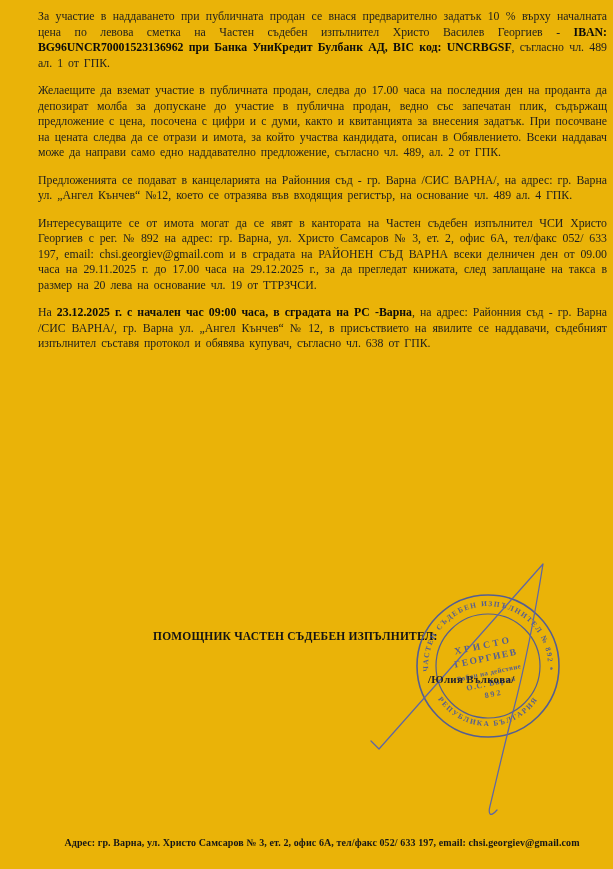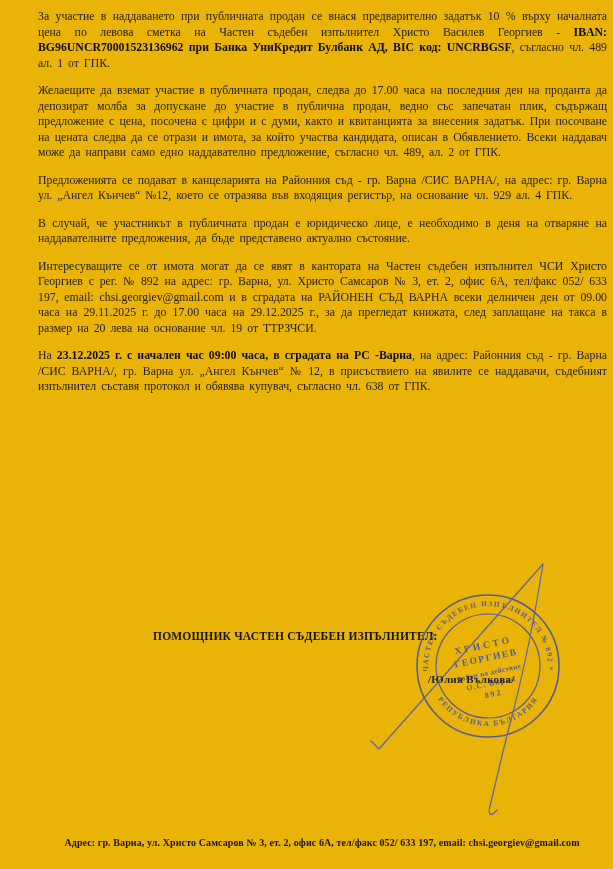--- a/index.html
+++ b/index.html
@@ -50,25 +50,24 @@
 </head>
 <body>
 
 <div class="page">
 
   <div class="content">
     <p><span>За участие в наддаването при публичната продан се внася предварително задатък 10 % върху началната цена по левова сметка на Частен съдебен изпълнител Христо Василев Георгиев - </span><b>IBAN: BG96UNCR70001523136962 при Банка УниКредит Булбанк АД, BIC код: UNCRBGSF</b><span>, съгласно чл. 489 ал. 1 от ГПК.</span></p>
 
     <p>Желаещите да вземат участие в публичната продан, следва до 17.00 часа на последния ден на проданта да депозират молба за допускане до участие в публична продан, ведно със запечатан плик, съдържащ предложение с цена, посочена с цифри и с думи, както и квитанцията за внесения задатък. При посочване на цената следва да се отрази и имота, за който участва кандидата, описан в Обявлението. Всеки наддавач може да направи само едно наддавателно предложение, съгласно чл. 489, ал. 2 от ГПК.</p>
 
-    <p>Предложенията се подават в канцеларията на Районния съд - гр. Варна /СИС ВАРНА/, на адрес: гр. Варна ул. „Ангел Кънчев“ №12, което се отразява във входящия регистър, на основание чл. 929 ал. 4 ГПК.</p>
+    <p>Предложенията се подават в канцеларията на Районния съд - гр. Варна /СИС ВАРНА/, на адрес: гр. Варна ул. „Ангел Кънчев“ №12, което се отразява във входящия регистър, на основание чл. 489 ал. 4 ГПК.</p>
 
 
 
-    <p>В случай, че участникът в публичната продан е юридическо лице, е необходимо в деня на отваряне на наддавателните предложения, да бъде представено актуално състояние.</p>
 
     <p>Интересуващите се от имота могат да се явят в кантората на Частен съдебен изпълнител ЧСИ Христо Георгиев с рег. № 892 на адрес: гр. Варна, ул. Христо Самсаров № 3, ет. 2, офис 6А, тел/факс 052/ 633 197, email: chsi.georgiev@gmail.com и в сградата на РАЙОНЕН СЪД ВАРНА всеки делничен ден от 09.00 часа на 29.11.2025 г. до 17.00 часа на 29.12.2025 г., за да прегледат книжата, след заплащане на такса в размер на 20 лева на основание чл. 19 от ТТРЗЧСИ.</p>
 
     <p><span>На </span><b>23.12.2025 г. с начален час 09:00 часа, в сградата на РС -Варна</b><span>, на адрес: Районния съд - гр. Варна /СИС ВАРНА/, гр. Варна ул. „Ангел Кънчев“ № 12, в присъствието на явилите се наддавачи, съдебният изпълнител съставя протокол и обявява купувач, съгласно чл. 638 от ГПК.</span></p>
   </div>
 
   <div class="sig-label">ПОМОЩНИК ЧАСТЕН СЪДЕБЕН ИЗПЪЛНИТЕЛ:</div>
 
   <svg class="stamp-svg" viewBox="330 552 283 295" xmlns="http://www.w3.org/2000/svg">
     <defs>

